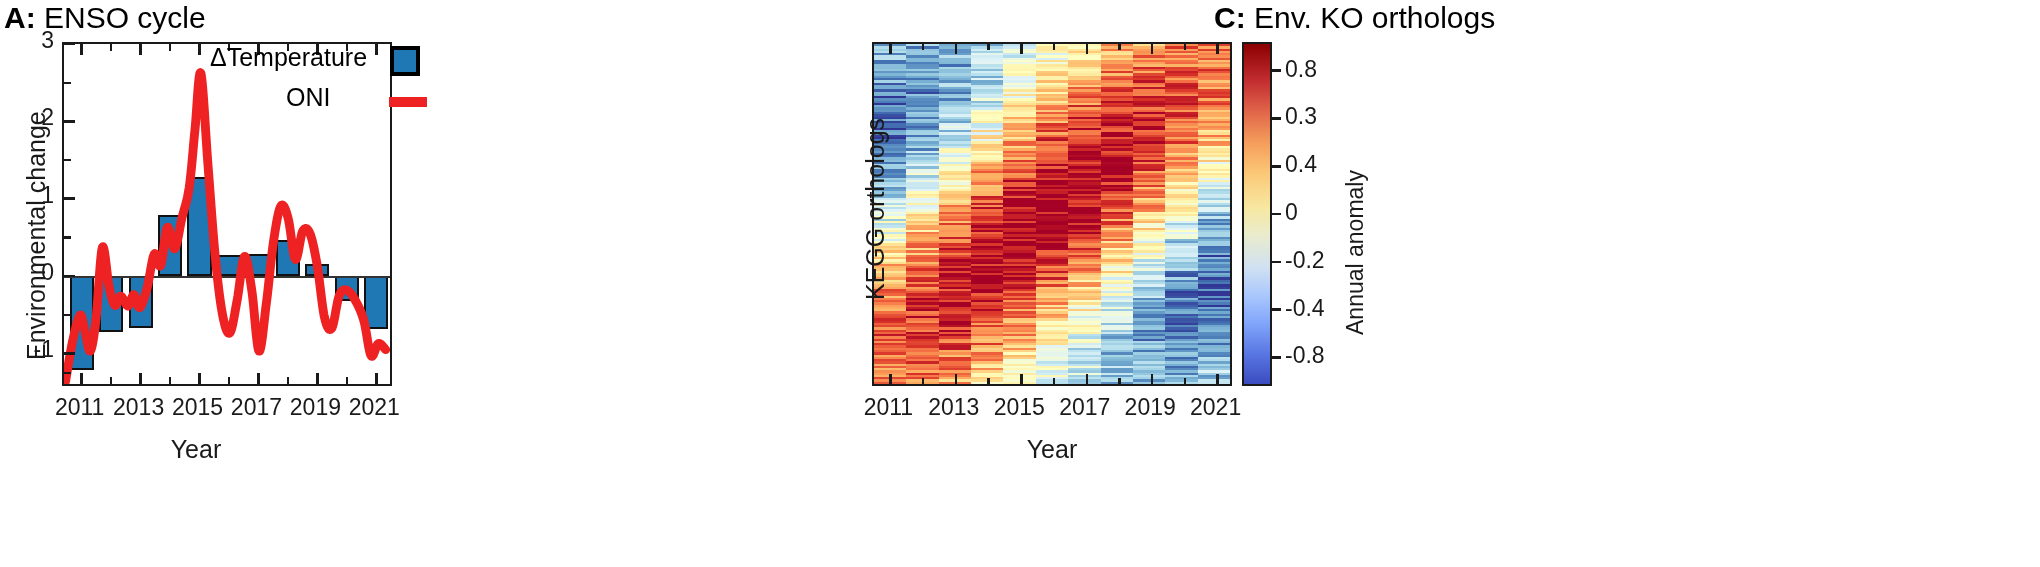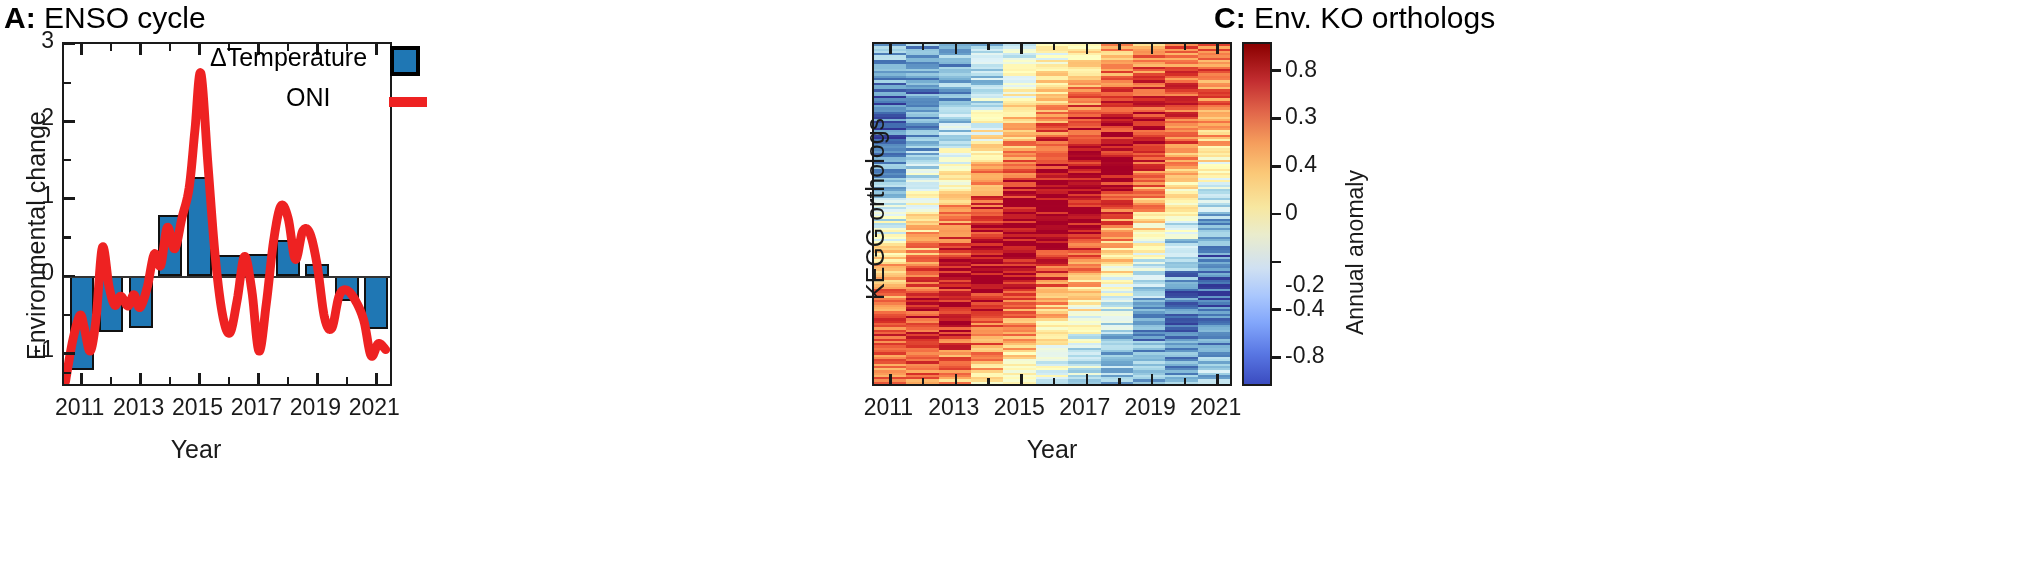--- a/index.html
+++ b/index.html
@@ -2178,21 +2178,21 @@
     <div id="b-cbarticks">
         <div class="tick" style="left: 852px; top: 69.4667px; width: 9px; height: 2.5px;"></div>
         <div class="ticklabel" style="left: 865px; top: 55.6667px;">0.8</div>
         <div class="tick" style="left: 852px; top: 117.244px; width: 9px; height: 2.5px;"></div>
         <div class="ticklabel" style="left: 865px; top: 103.444px;">0.3</div>
         <div class="tick" style="left: 852px; top: 165.022px; width: 9px; height: 2.5px;"></div>
         <div class="ticklabel" style="left: 865px; top: 151.222px;">0.4</div>
         <div class="tick" style="left: 852px; top: 212.8px; width: 9px; height: 2.5px;"></div>
         <div class="ticklabel" style="left: 865px; top: 199px;">0</div>
         <div class="tick" style="left: 852px; top: 260.578px; width: 9px; height: 2.5px;"></div>
-        <div class="ticklabel" style="left: 865px; top: 246.778px; margin-top: 24px;">-0.2</div>
+        <div class="ticklabel" style="left: 865px; top: 246.778px;">-0.2</div>
         <div class="tick" style="left: 852px; top: 308.356px; width: 9px; height: 2.5px;"></div>
         <div class="ticklabel" style="left: 865px; top: 294.556px;">-0.4</div>
         <div class="tick" style="left: 852px; top: 356.133px; width: 9px; height: 2.5px;"></div>
         <div class="ticklabel" style="left: 865px; top: 342.333px;">-0.8</div>
       </div>
     <div class="axlabel rot90" style="left:922px; top:335px; font-size:23px;">Annual anomaly</div>
   </div>
 
   <div class="panel" id="panel-c">
     <div class="panel-title" style="left:74px;">

